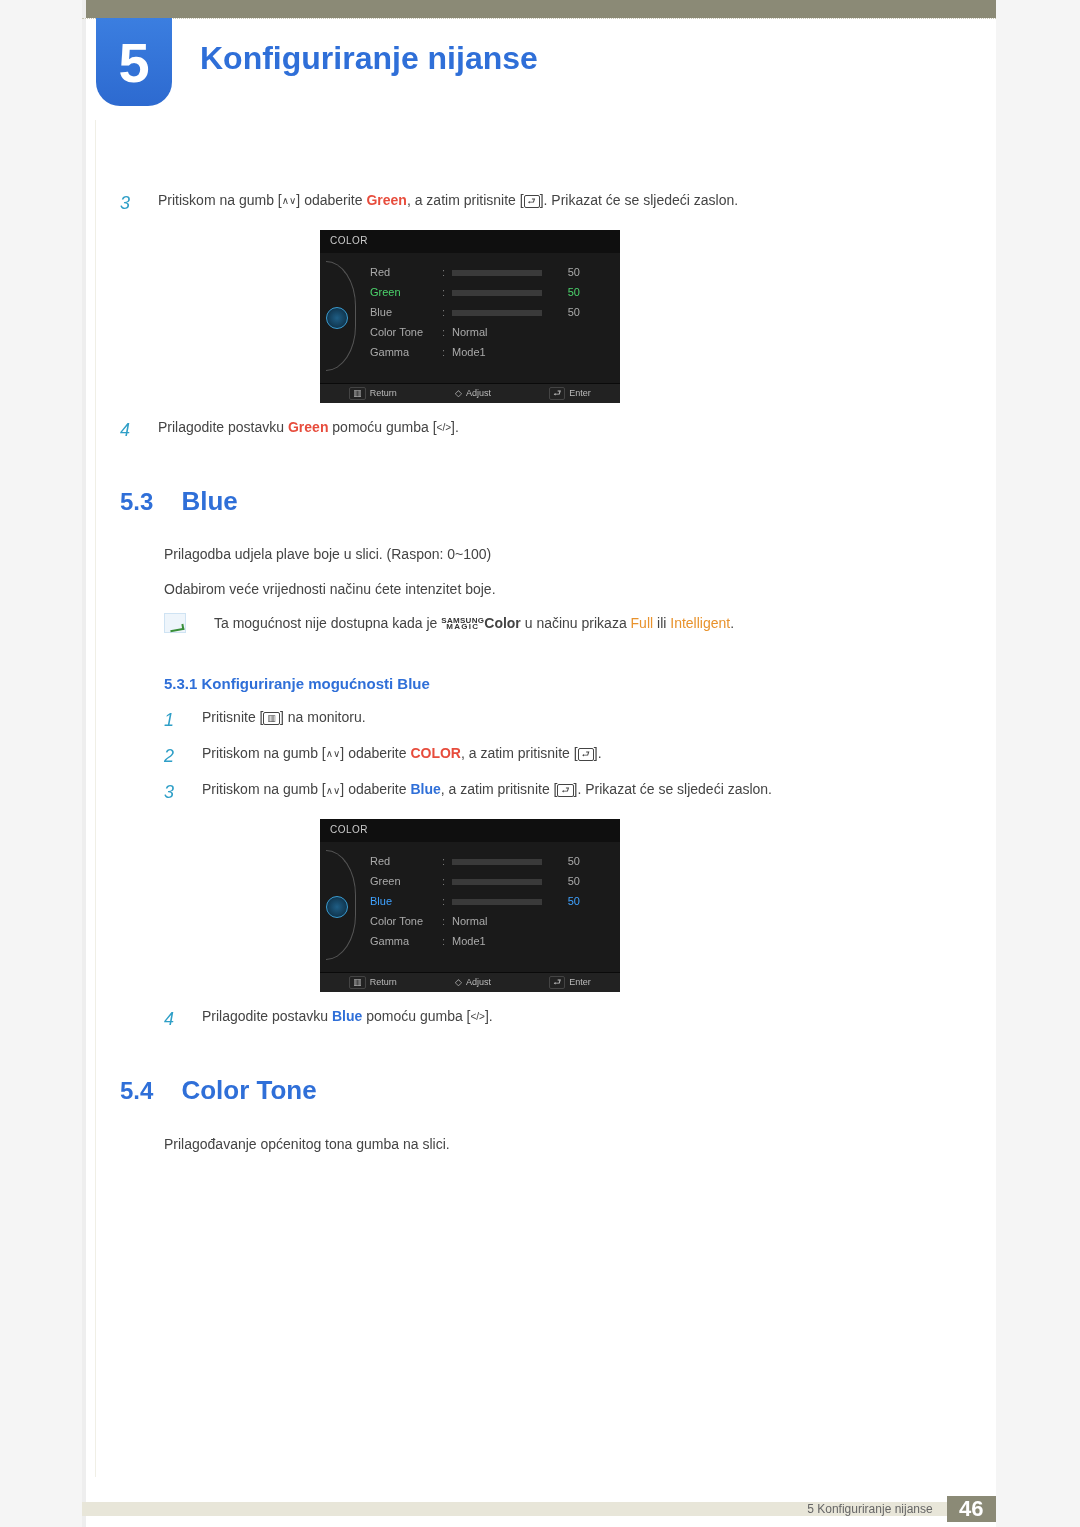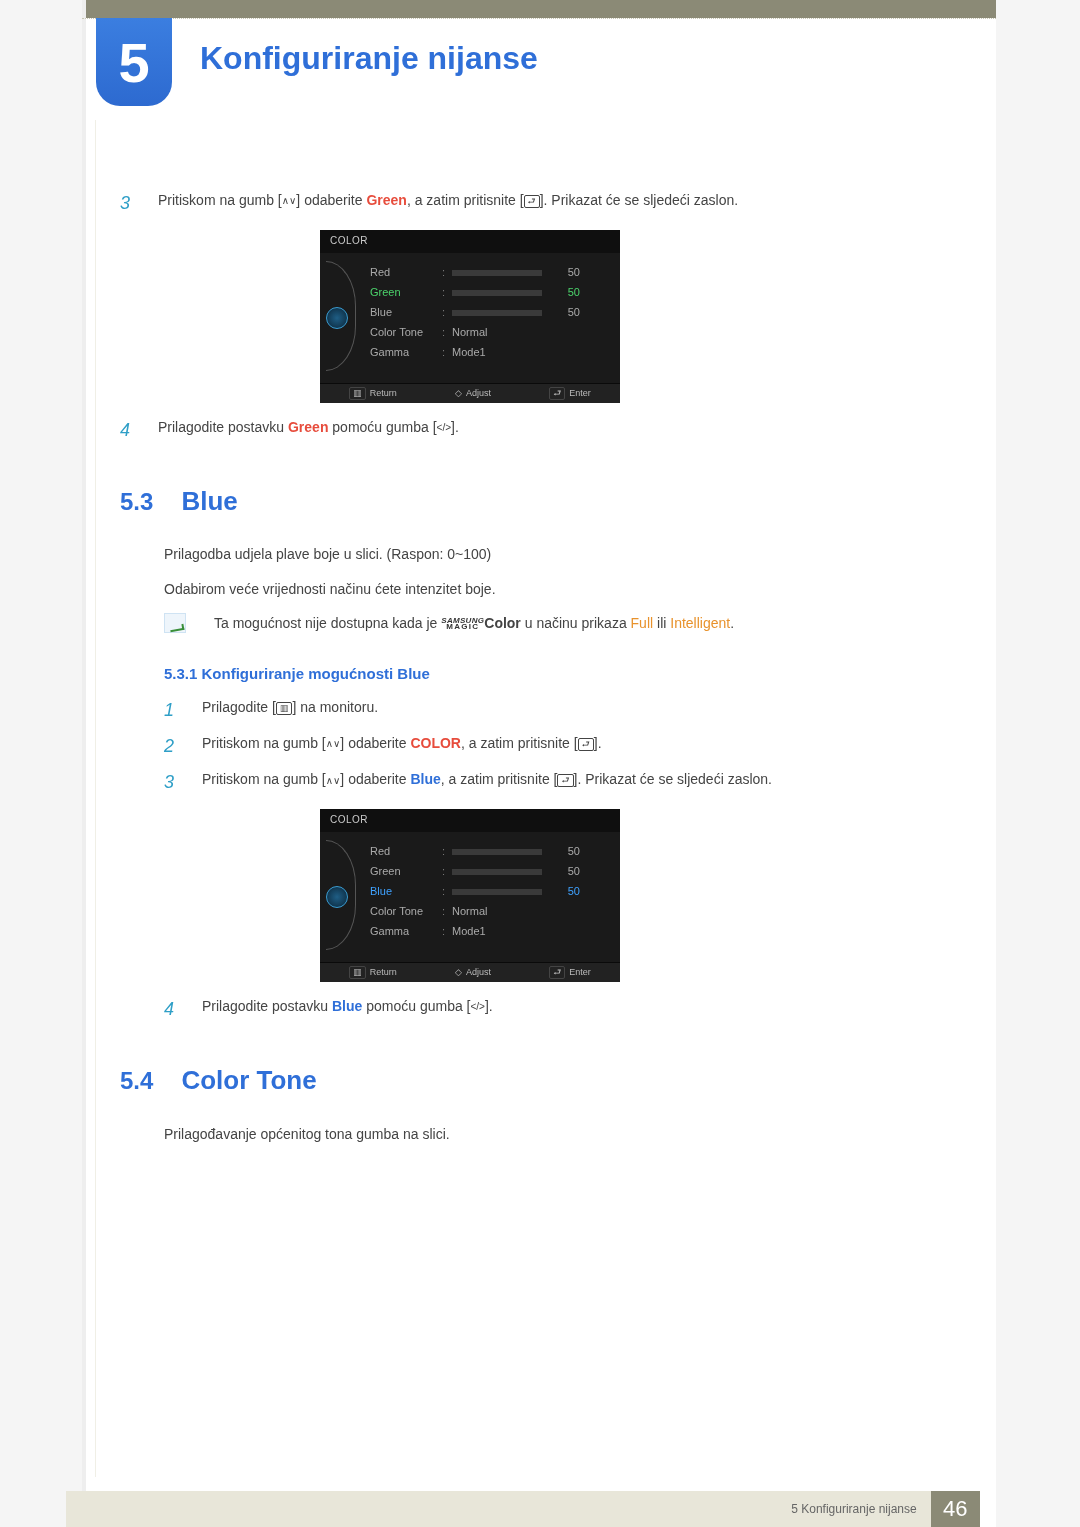--- a/index.html
+++ b/index.html
@@ -231,24 +231,24 @@
   }
   .magic-logo {
     display: inline-block;
     font-size: 8px;
     line-height: 0.8;
     text-align: center;
     vertical-align: middle;
     font-weight: bold;
     color: #333;
   }
-  .magic-logo .top { display:block; letter-spacing: 0.3px; font-style: italic; }
+  .magic-logo .top { display:block; letter-spacing: 0.3px; }
   .magic-logo .bot { display:block; letter-spacing: 1.3px; }
   .subsection {
-    margin: 30px 0 12px 44px;
+    margin: 40px 0 12px 44px;
     font-size: 15px;
     font-weight: bold;
     color: #2f6fd8;
   }
 
   .footer {
     position: absolute;
     right: 0;
     bottom: 0;
     width: 100%;
@@ -264,21 +264,21 @@
     display: flex;
     align-items: center;
     padding: 0 14px;
     width: 876px;
     justify-content: flex-end;
   }
   .footer-num {
     background: #8b8a76;
     color: #fff;
     font-size: 22px;
-    font-weight: normal;
+    font-weight: bold;
     width: 50px;
     display: flex;
     align-items: center;
     justify-content: center;
   }
   .left-strip {
     position: absolute;
     left: 95px;
     top: 120px;
     bottom: 50px;
@@ -378,21 +378,21 @@
     <div>
       <span>Ta mogućnost nije dostupna kada je </span><span class="magic-logo"><span class="top">SAMSUNG</span><span class="bot">MAGIC</span></span><b>Color</b><span> u načinu prikaza </span><span class="hl-orange">Full</span><span> ili </span><span class="hl-orange">Intelligent</span><span>.</span>
     </div>
   </div>
 
   <div class="subsection">5.3.1  Konfiguriranje mogućnosti Blue</div>
 
   <div class="step-row" style="margin-left:44px">
     <div class="step-num">1</div>
     <div class="step-text">
-      <span>Prilagodite [</span><span class="inline-box">▥</span><span>] na monitoru.</span>
+      <span>Pritisnite [</span><span class="inline-box">▥</span><span>] na monitoru.</span>
     </div>
   </div>
   <div class="step-row" style="margin-left:44px">
     <div class="step-num">2</div>
     <div class="step-text">
       <span>Pritiskom na gumb [</span><span class="inline-icon">∧∨</span><span>] odaberite </span><span class="hl-red">COLOR</span><span>, a zatim pritisnite [</span><span class="inline-box">⮐</span><span>].</span>
     </div>
   </div>
   <div class="step-row" style="margin-left:44px">
     <div class="step-num">3</div>
@@ -463,16 +463,16 @@
   </div>
 
   <div class="section-row">
     <div class="section-num">5.4</div>
     <div class="section-title">Color Tone</div>
   </div>
   <div class="plain-para">Prilagođavanje općenitog tona gumba na slici.</div>
 
 </div>
 
-<div class="footer" style="left:66px; width:914px; position:absolute; bottom:0;">
+<div class="footer" style="left:82px; width:914px; position:absolute; bottom:0;align-items:center;">
   <div class="footer-text">5 Konfiguriranje nijanse</div>
   <div class="footer-num">46</div>
 </div>
 
 </body></html>

